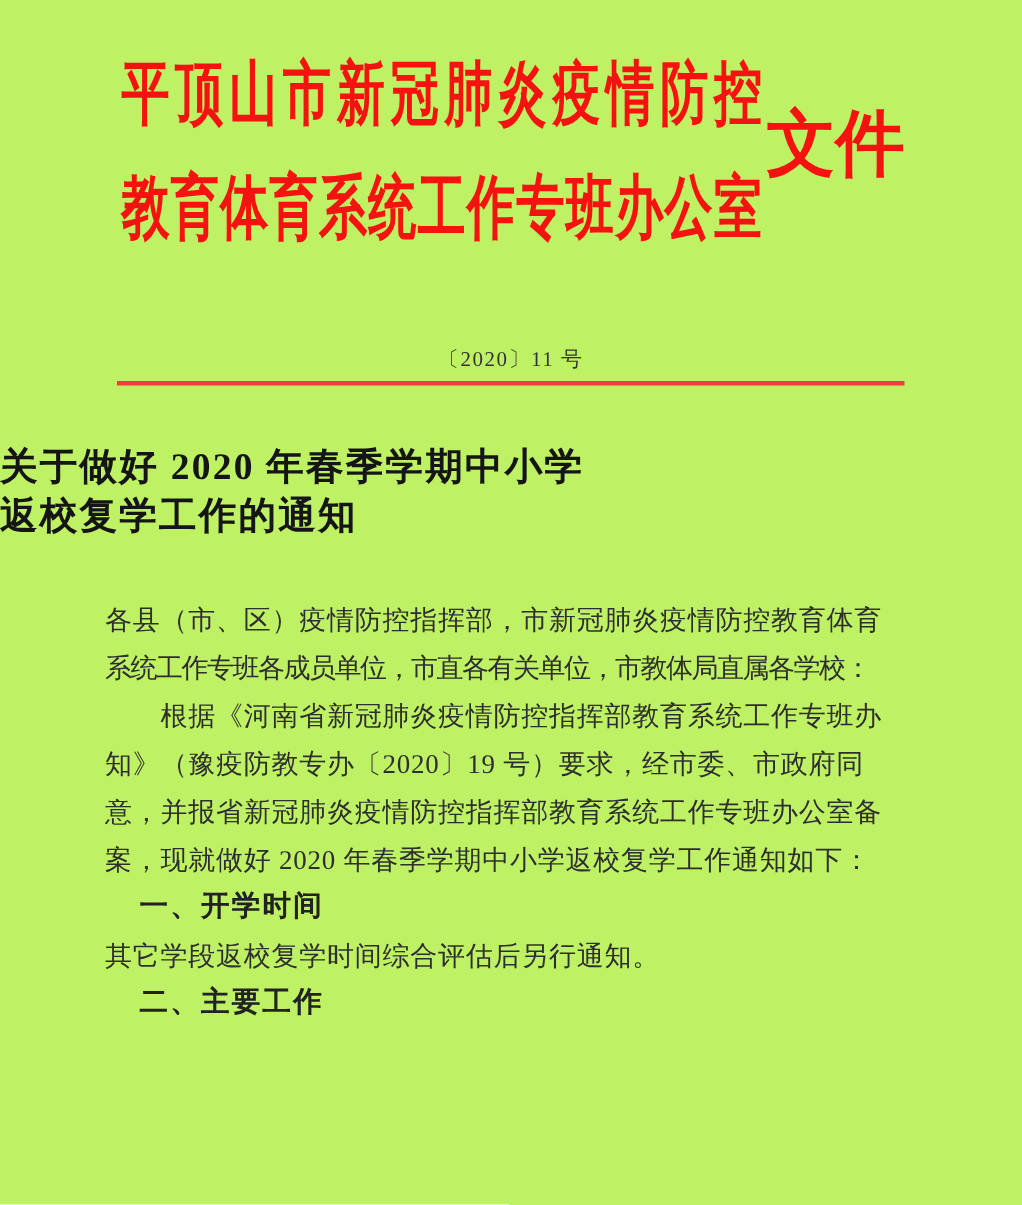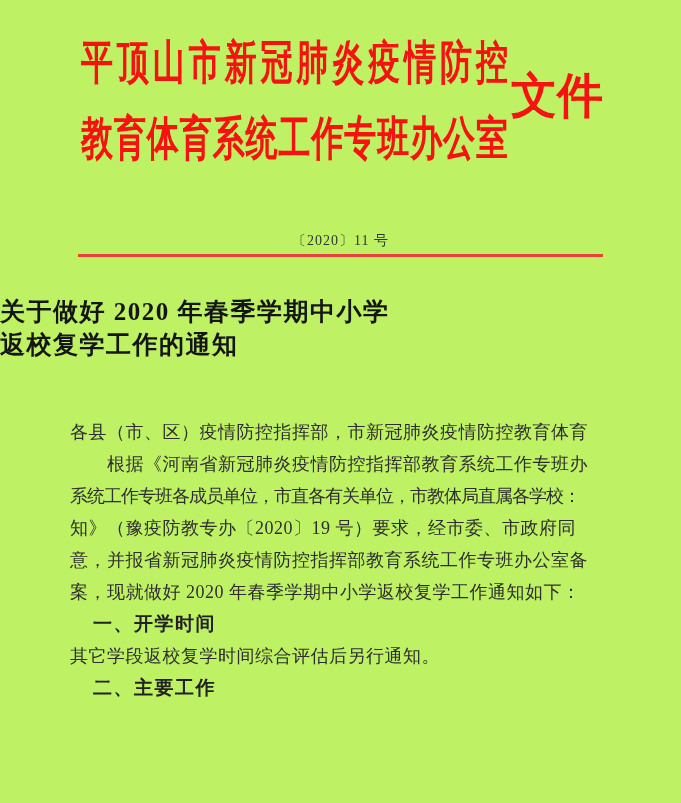--- a/index.html
+++ b/index.html
@@ -80,21 +80,21 @@
     font-size: 25px;
     font-weight: bold;
     line-height: 33px;
     letter-spacing: 1.5px;
     color: #151515;
   }
 
   
   .body-text {
     position: absolute;
-    top: 416px;
+    top: 397px;
     left: 70px;
     width: 542px;
     font-size: 18px;
     line-height: 32px;
     letter-spacing: 0.5px;
     color: #2e2e2e;
   }
   .body-line {
     white-space: nowrap;
   }
@@ -122,22 +122,22 @@
 
   <div class="red-line"></div>
 
   <div class="title">
     <div>关于做好 2020 年春季学期中小学</div>
     <div>返校复学工作的通知</div>
   </div>
 
   <div class="body-text">
     <div class="body-line">各县（市、区）疫情防控指挥部，市新冠肺炎疫情防控教育体育</div>
+    <div class="body-line tight">系统工作专班各成员单位，市直各有关单位，市教体局直属各学校：</div>
     <div class="body-line indent">根据《河南省新冠肺炎疫情防控指挥部教育系统工作专班办</div>
-    <div class="body-line tight">系统工作专班各成员单位，市直各有关单位，市教体局直属各学校：</div>
     <div class="body-line">知》（豫疫防教专办〔2020〕19 号）要求，经市委、市政府同</div>
     <div class="body-line">意，并报省新冠肺炎疫情防控指挥部教育系统工作专班办公室备</div>
     <div class="body-line">案，现就做好 2020 年春季学期中小学返校复学工作通知如下：</div>
     <div class="body-line indent-sm heading">一、开学时间</div>
     <div class="body-line">其它学段返校复学时间综合评估后另行通知。</div>
     <div class="body-line indent-sm heading">二、主要工作</div>
   </div>
 
 </div>
 

